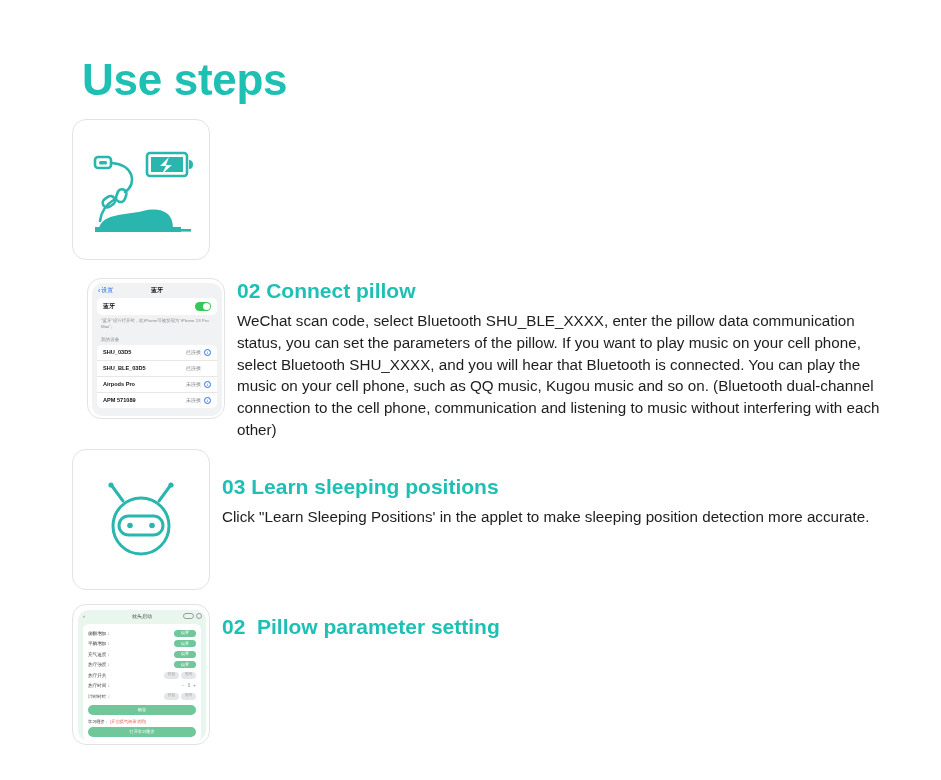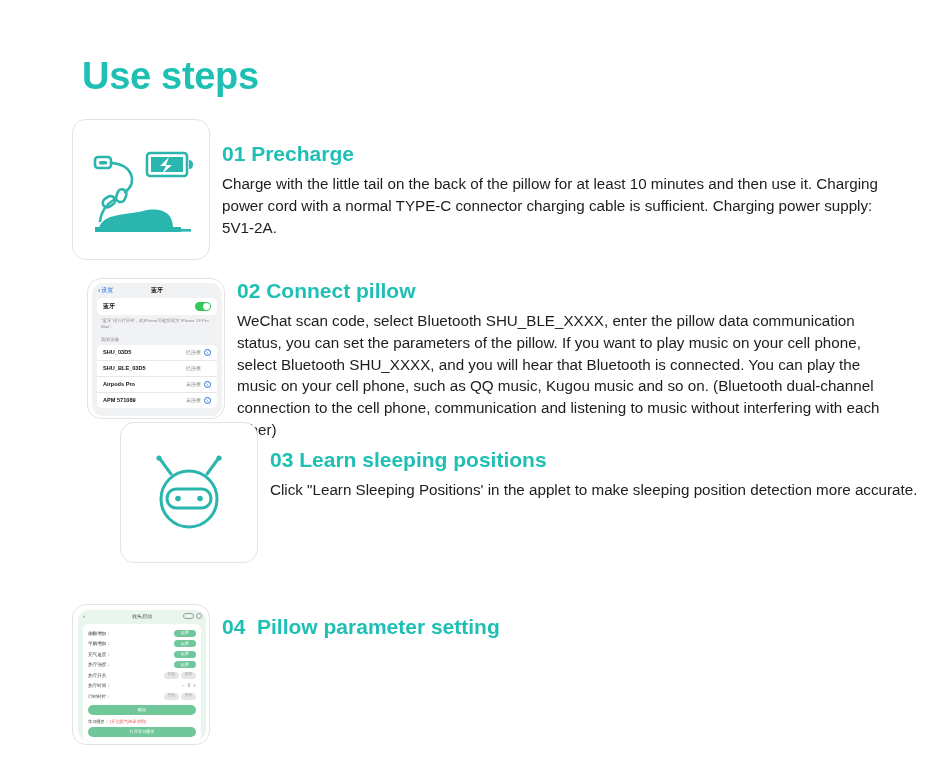--- a/index.html
+++ b/index.html
@@ -7,35 +7,35 @@
     width: 941px; height: 780px;
     background: #ffffff;
     font-family: "Liberation Sans", sans-serif;
     overflow: hidden;
   }
   .page { position: relative; width: 941px; height: 780px; }
 
   .page-title {
     position: absolute;
     left: 82px; top: 55px;
-    font-size: 38px;
+    font-size: 44px;
     font-weight: bold;
     color: #1ec0b4;
     letter-spacing: -0.3px;
   }
 
   .step {
     position: absolute;
     left: 72px;
     display: flex;
     align-items: flex-start;
   }
   .step-1 { top: 119px; }
   .step-2 { top: 278px; padding-left: 15px; }
-  .step-3 { top: 422px; margin-left: 48px; }
+  .step-3 { top: 449px; }
   .step-4 { top: 604px; }
 
   .thumb {
     width: 138px; height: 141px;
     border: 1px solid #e2e3e5;
     border-radius: 14px;
     background: #ffffff;
     flex: 0 0 auto;
     position: relative;
     overflow: hidden;
@@ -226,24 +226,20 @@
 
         <path d="M31 28 C 52 30, 57 48, 44 57" fill="none" stroke="#2ab5ae" stroke-width="2.6" stroke-linecap="round"></path>
         <path d="M34 64 C 24 70, 20 78, 19 86" fill="none" stroke="#2ab5ae" stroke-width="2.6" stroke-linecap="round"></path>
         <rect x="36" y="54" width="9" height="13" rx="4.5" transform="rotate(20 40 60)" fill="none" stroke="#2ab5ae" stroke-width="2.6"></rect>
         <rect x="24" y="60" width="9" height="13" rx="4.5" transform="rotate(55 28 66)" fill="none" stroke="#2ab5ae" stroke-width="2.6"></rect>
 
         <path d="M18 93 C 22 78, 46 80, 62 76 C 78 72, 92 76, 92 93 Z" fill="#2ab5ae"></path>
         <rect x="14" y="92" width="86" height="5" fill="#2ab5ae"></rect>
         <rect x="100" y="94" width="10" height="2.6" fill="#2ab5ae"></rect>
       </svg>
-    </div>
-    <div class="step-body">
-      <div class="step-title">01 Precharge</div>
-      <div class="step-text">Charge with the little tail on the back of the pillow for at least 10 minutes and then use it. Charging power cord with a normal TYPE-C connector charging cable is sufficient. Charging power supply: 5V1-2A.</div>
     </div>
   </div>
 
   <div class="step step-2">
     <div class="thumb">
       <div class="bt-screen">
         <div class="bt-nav">
           <div class="bt-back">
             <span class="bt-chev">‹</span>
             <span>设置</span>
@@ -366,17 +362,17 @@
           <div class="app-btn">确定</div>
           <div class="app-learn">
             <span>学习睡姿：</span>
             <span class="app-learn-note">(开启摄气闲录消用)</span>
           </div>
           <div class="app-btn2">打开学习睡姿</div>
         </div>
       </div>
     </div>
     <div class="step-body">
-      <div class="step-title">04  Pillow parameter setting</div>
+      <div class="step-title">02  Pillow parameter setting</div>
     </div>
   </div>
 
 </div>
 
 </body></html>

